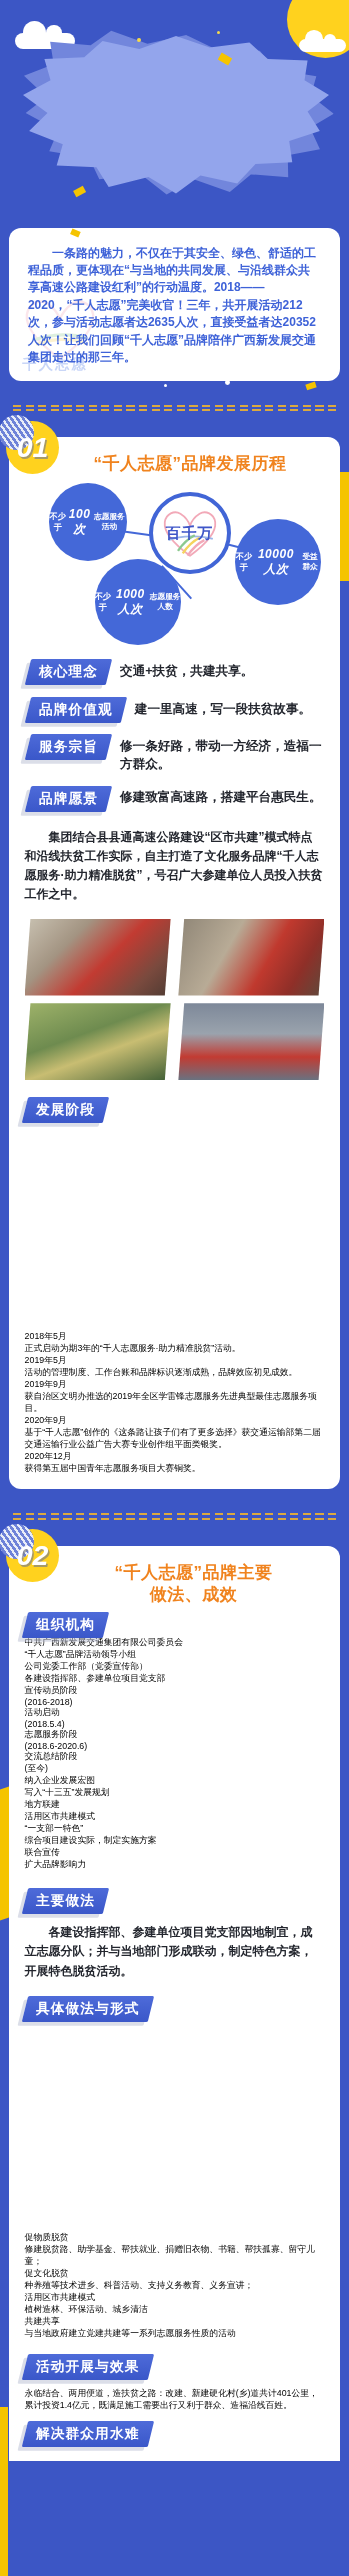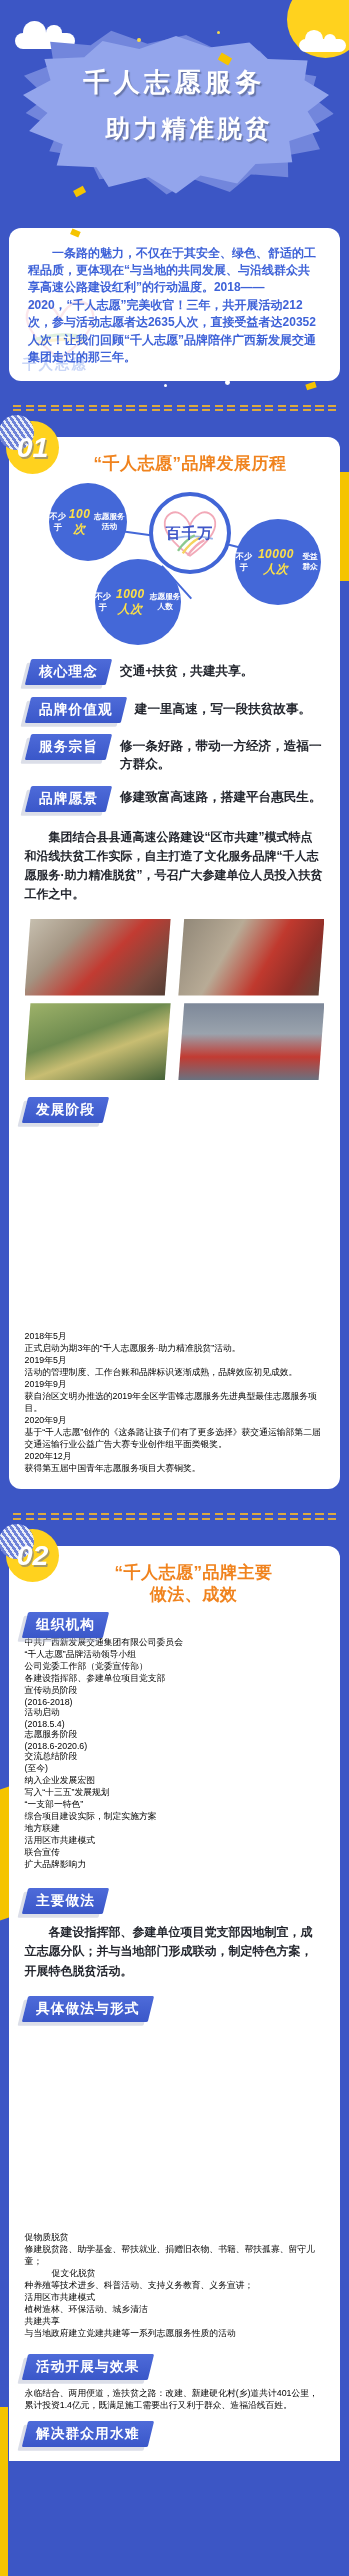--- a/index.html
+++ b/index.html
@@ -54,21 +54,21 @@
   .badge::before{content:"";position:absolute;left:-6.6px;top:-5.5px;width:35px;height:35px;border-radius:50%;z-index:-1;
     background:repeating-linear-gradient(55deg,#e8ecf8 0 2.2px,#6E82D8 2.2px 4.9px);}
   .sec-title{color:#F0831E;font-weight:900;font-size:17px;text-align:center;line-height:1.3;margin:2.2px 0 5.5px 31px;letter-spacing:0.5px;}
   .sec-title.two{margin-left:38px;}
 
   
   .diagram{position:relative;height:164px;margin-top:7.7px;}
   .bcircle{position:absolute;border-radius:50%;background:#4468D8;color:#fff;text-align:center;
     display:flex;flex-direction:row;align-items:center;justify-content:center;z-index:2;}
   .bcircle .pre{font-size:8.2px;font-weight:700;}
-  .bcircle .val{font-size:12px;font-weight:900;font-style:italic;color:#fde047;margin:18px 0;letter-spacing:0.5px;}
+  .bcircle .val{font-size:12px;font-weight:900;font-style:italic;color:#ffffff;margin:18px 0;letter-spacing:0.5px;}
   .bcircle .lab{font-size:7.7px;font-weight:700;}
   .cir-a{left:24px;top:0;width:78px;height:78px;}
   .cir-b{right:3.3px;top:36px;width:86px;height:86px;}
   .cir-c{left:70px;top:76px;width:86px;height:86px;}
   .cir-center{position:absolute;left:124px;top:8.8px;width:82px;height:82px;border-radius:50%;background:#fff;
     border:4.9px solid #4165D6;z-index:3;display:flex;align-items:center;justify-content:center;}
   .cir-center .word{position:absolute;color:#3F56C8;font-size:14.8px;font-weight:900;letter-spacing:1.1px;z-index:2;}
   .link{position:absolute;height:1.6px;background:#4468D8;transform-origin:left center;z-index:1;}
 
   
@@ -203,24 +203,20 @@
     <div class="cloud c2"></div>
     <div class="cloud c3"></div>
     <div class="dot" style="left:137px;top:38px;width:3.8px;height:3.8px;background:#F5D94A;"></div>
     <div class="dot" style="left:217px;top:31px;width:3.3px;height:3.3px;background:#F5D94A;"></div>
     <div class="confetti" style="left:219px;top:55px;width:12px;height:7.7px;transform:rotate(30deg);"></div>
     <div class="confetti" style="left:74px;top:188px;width:11px;height:6.6px;transform:rotate(-28deg);"></div>
     <div class="burst">
       <div class="back"></div>
         <div class="front"></div>
     </div>
-    <div class="header-title">
-      <div class="l1">千人志愿服务</div>
-      <div class="l2">助力精准脱贫</div>
-    </div>
   </div>
 
   <div class="card intro-card">
     <svg class="wm-heart" width="82" height="71" viewBox="0 0 100 90">
       <path d="M50 82 C20 60 6 42 8 26 C10 12 24 6 34 12 C42 17 48 26 50 32 C52 26 58 17 66 12 C76 6 90 12 92 26 C94 42 80 60 50 82 Z" fill="none" stroke="#F2A9B8" stroke-width="3"></path>
       <path d="M18 58 C40 50 66 50 84 56" fill="none" stroke="#8BC98E" stroke-width="4"></path>
       <path d="M20 64 C42 56 64 56 82 62" fill="none" stroke="#F5D45E" stroke-width="4"></path>
     </svg>
     <div class="wm-text">千人志愿</div>
     <p>一条路的魅力，不仅在于其安全、绿色、舒适的工程品质，更体现在“与当地的共同发展、与沿线群众共享高速公路建设红利”的行动温度。2018——2020，“千人志愿”完美收官！三年，共开展活动212次，参与活动志愿者达2635人次，直接受益者达20352人次！让我们回顾“千人志愿”品牌陪伴广西新发展交通集团走过的那三年。</p>
@@ -396,26 +392,26 @@
         </div>
       </div>
       <div class="features">
         <div class="redline"></div>
         <div class="redarrow"></div>
         <div class="fbox">
           <div class="f1">纳入企业发展宏图</div>
           <div class="f2">写入“十三五”发展规划</div>
         </div>
         <div class="fbox">
+          <div class="f1">地方联建</div>
+          <div class="f2">活用区市共建模式</div>
+        </div>
+        <div class="fbox">
           <div class="f1">“一支部一特色”</div>
           <div class="f2">综合项目建设实际，制定实施方案</div>
-        </div>
-        <div class="fbox">
-          <div class="f1">地方联建</div>
-          <div class="f2">活用区市共建模式</div>
         </div>
         <div class="fbox">
           <div class="f1">联合宣传</div>
           <div class="f2">扩大品牌影响力</div>
         </div>
       </div>
     </div>
 
     <div style="margin-top:16.4px;">
       <div class="plabel"><b>主要做法</b></div>
@@ -438,21 +434,21 @@
       <div class="ring" style="left:-2.7px;top:76px;"></div>
       <div class="ring" style="right:-2.7px;top:76px;"></div>
       <div class="ring" style="left:-2.7px;top:145px;"></div>
       <div class="ring" style="right:-2.7px;top:145px;"></div>
       <div class="ring" style="left:-2.7px;top:214px;"></div>
       <div class="ring" style="right:-2.7px;top:214px;"></div>
 
       <div class="pill" style="left:40px;top:0;"><span>促物质脱贫</span></div>
       <div class="fbody" style="left:40px;right:0;top:33px;">修建脱贫路、助学基金、帮扶就业、捐赠旧衣物、书籍、帮扶孤寡、留守儿童；</div>
 
-      <div class="pill" style="left:130px;top:68px;margin-left:27px;"><span>促文化脱贫</span></div>
+      <div class="pill" style="left:130px;top:68px;"><span>促文化脱贫</span></div>
       <div class="fbody" style="left:140px;right:3.3px;top:102px;">种养殖等技术进乡、科普活动、支持义务教育、义务宣讲；</div>
 
       <div class="pill" style="left:40px;top:137px;"><span>活用区市共建模式</span></div>
       <div class="fbody" style="left:40px;right:98px;top:171px;">植树造林、环保活动、城乡清洁</div>
 
       <div class="pill" style="left:130px;top:206px;"><span>共建共享</span></div>
       <div class="fbody" style="left:140px;right:3.3px;top:240px;">与当地政府建立党建共建等一系列志愿服务性质的活动</div>
     </div>
 
     <div style="margin-top:14.2px;">

